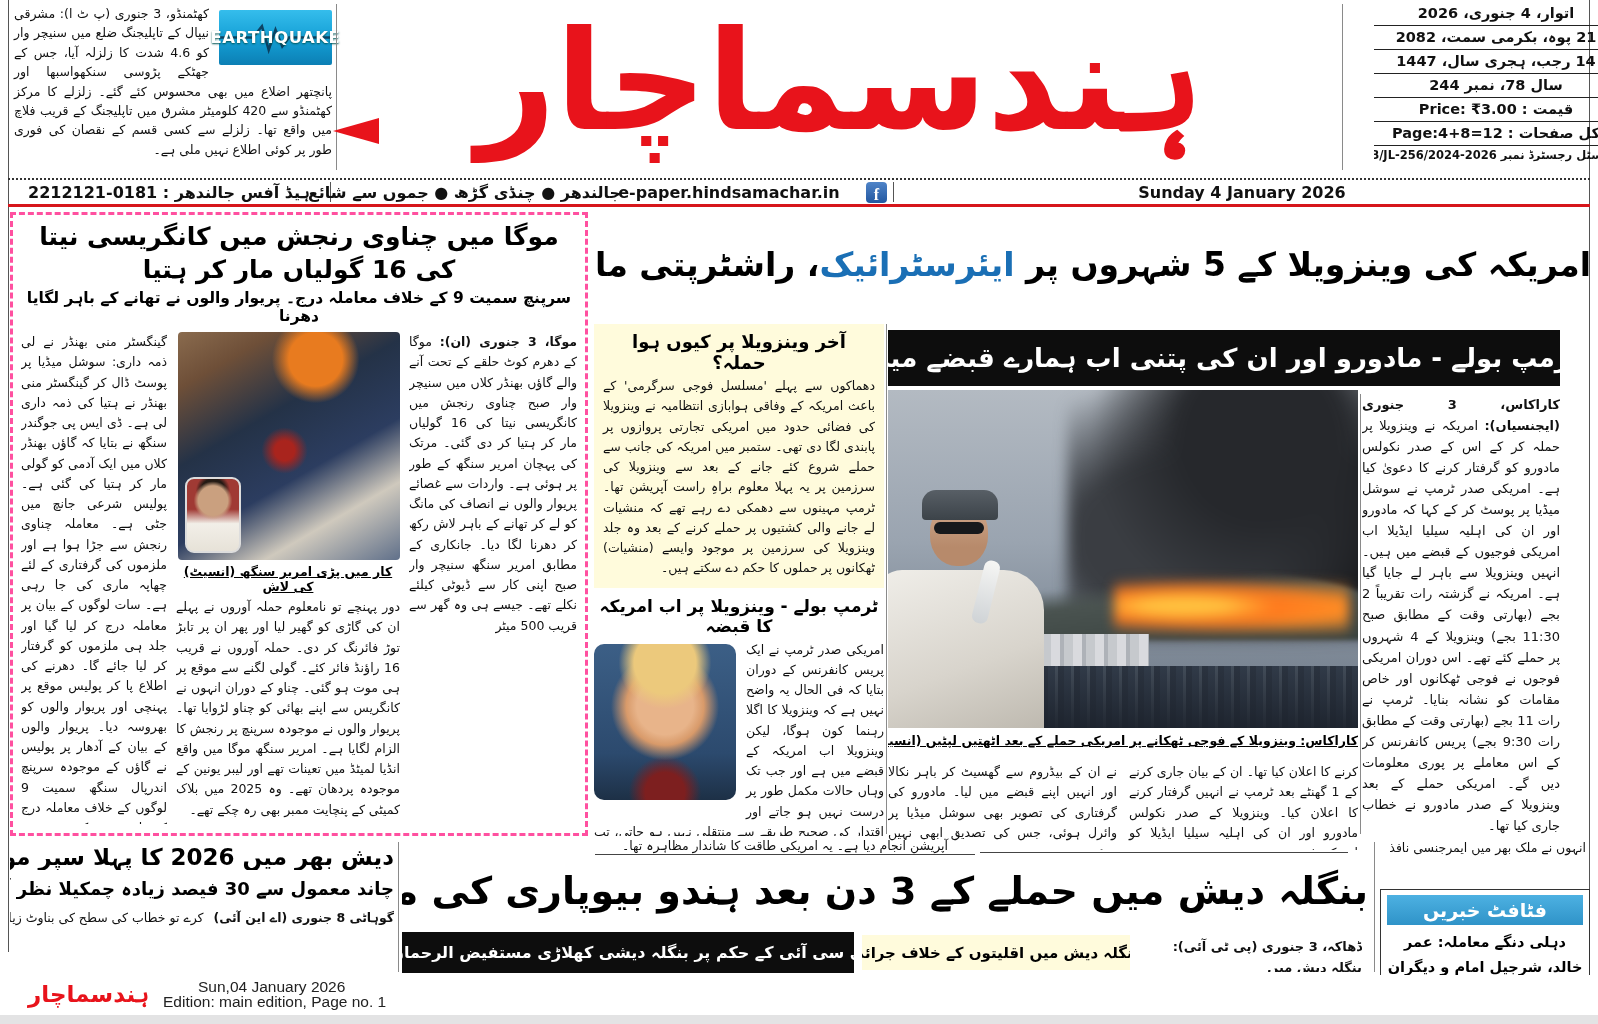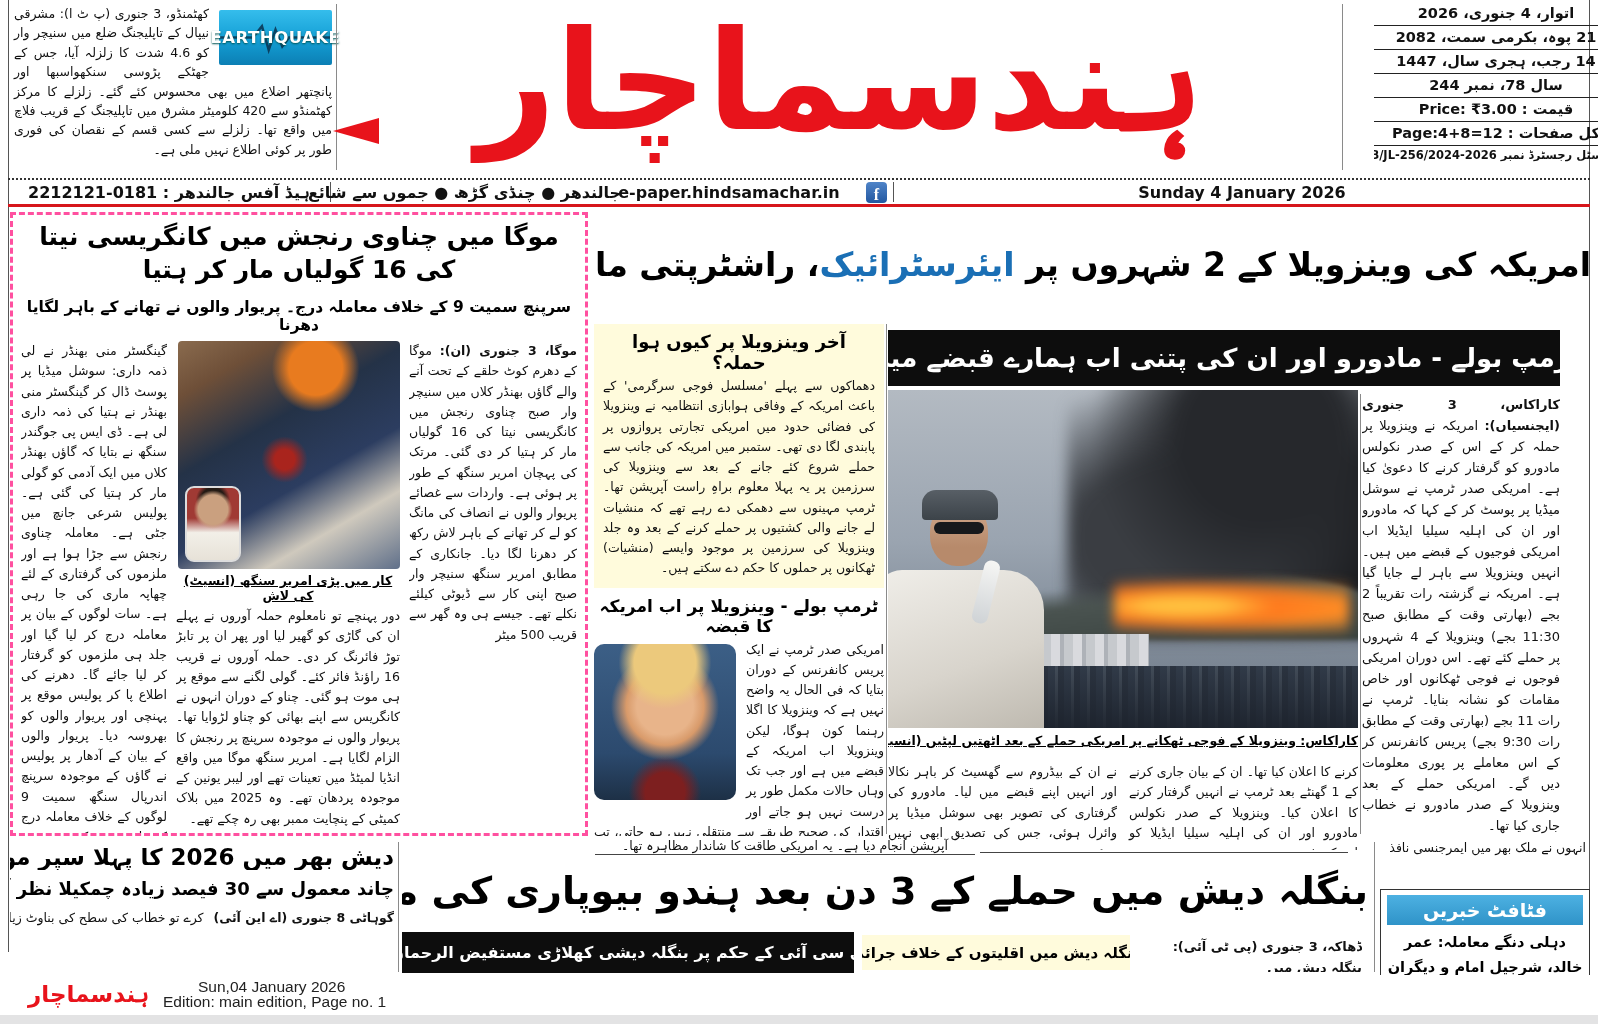--- a/index.html
+++ b/index.html
@@ -38,21 +38,21 @@
              display:flex; align-items:center; font-size:16px; font-weight:bold; color:#111; }
   .contact > div { padding:0 14px; border-left:1.5px solid #555; height:20px; display:flex; align-items:center; white-space:nowrap; }
   .contact > div:first-child { border-left:none; }
   .fb-ic { width:21px; height:21px; border-radius:4px; background:linear-gradient(180deg,#4f84c8,#2257a0);
            color:#fff; font-weight:bold; font-family:"Liberation Serif", serif; font-size:16px;
            display:flex; align-items:flex-end; justify-content:center; line-height:1; }
 
   
   .moga { left:10px; top:212px; width:578px; height:624px; border:3px dashed #ff50a0; padding:6px 8px; background:#fff; }
   .moga-h1 { font-size:25px; font-weight:bold; text-align:center; line-height:1.3; color:#000; }
-  .moga-h2 { font-size:15.5px; font-weight:bold; text-align:center; margin-top:12px; color:#000; }
+  .moga-h2 { font-size:15.5px; font-weight:bold; text-align:center; margin-top:3px; color:#000; }
   .moga-cols { display:flex; direction:rtl; gap:9px; margin-top:7px; height:492px; }
   .crime-photo { width:222px; height:228px; border-radius:4px; position:relative;
     background:
       radial-gradient(circle at 62% 12%, #e87b1f 0 11%, rgba(232,123,31,0) 18%),
       radial-gradient(circle at 48% 52%, #a9241d 0 6%, rgba(169,36,29,0) 14%),
       linear-gradient(150deg,#8a6b4e 0%,#6e4f38 16%,#243247 38%,#2c3d60 60%,#cfc9bd 78%,#60708a 100%); }
   .inset-portrait { position:absolute; left:7px; bottom:7px; width:56px; height:76px; border-radius:9px;
     border:2px solid #ddd;
     background:
       radial-gradient(circle at 50% 30%, #caa07f 0 26%, rgba(0,0,0,0) 34%),
@@ -174,21 +174,21 @@
           <div class="inset-portrait"></div>
         </div>
         <div class="moga-cap urdu">کار میں پڑی امریر سنگھ (انسیٹ) کی لاش</div>
         <div class="urdu body-txt jst">دور پہنچے تو نامعلوم حملہ آوروں نے پہلے ان کی گاڑی کو گھیر لیا اور پھر ان پر تابڑ توڑ فائرنگ کر دی۔ حملہ آوروں نے قریب 16 راؤنڈ فائر کئے۔ گولی لگنے سے موقع پر ہی موت ہو گئی۔ چناو کے دوران انہوں نے کانگریس سے اپنے بھائی کو چناو لڑوایا تھا۔ پریوار والوں نے موجودہ سرپنچ پر رنجش کا الزام لگایا ہے۔ امریر سنگھ موگا میں واقع انڈیا لمیٹڈ میں تعینات تھے اور لیبر یونین کے موجودہ پردھان تھے۔ وہ 2025 میں بلاک کمیٹی کے پنچایت ممبر بھی رہ چکے تھے۔</div>
       </div>
       <div class="urdu body-txt jst clip" style="flex:1;">گینگسٹر منی بھنڈر نے لی ذمہ داری: سوشل میڈیا پر پوسٹ ڈال کر گینگسٹر منی بھنڈر نے ہتیا کی ذمہ داری لی ہے۔ ڈی ایس پی جوگندر سنگھ نے بتایا کہ گاؤں بھنڈر کلاں میں ایک آدمی کو گولی مار کر ہتیا کی گئی ہے۔ پولیس شرعی جانچ میں جٹی ہے۔ معاملہ چناوی رنجش سے جڑا ہوا ہے اور ملزموں کی گرفتاری کے لئے چھاپہ ماری کی جا رہی ہے۔ سات لوگوں کے بیان پر معاملہ درج کر لیا گیا اور جلد ہی ملزموں کو گرفتار کر لیا جائے گا۔ دھرنے کی اطلاع پا کر پولیس موقع پر پہنچی اور پریوار والوں کو بھروسہ دیا۔ پریوار والوں کے بیان کے آدھار پر پولیس نے گاؤں کے موجودہ سرپنچ اندرپال سنگھ سمیت 9 لوگوں کے خلاف معاملہ درج کر جانچ شروع کر دی ہے۔</div>
     </div>
   </div>
 
   <div class="abs lead-h1 urdu">
-    <span>امریکہ کی وینزویلا کے 2 شہروں پر </span><span class="blue">ایئرسٹرائیک</span><span>، راشٹرپتی مادورو گرفتار</span>
+    <span>امریکہ کی وینزویلا کے 5 شہروں پر </span><span class="blue">ایئرسٹرائیک</span><span>، راشٹرپتی مادورو گرفتار</span>
   </div>
 
   <div class="abs clip" style="left:594px;top:324px;width:290px;height:512px;">
     <div class="why-box">
       <div class="why-title urdu">آخر وینزویلا پر کیوں ہوا حملہ؟</div>
       <div class="urdu body-txt jst">دھماکوں سے پہلے 'مسلسل فوجی سرگرمی' کے باعث امریکہ کے وفاقی ہوابازی انتظامیہ نے وینزویلا کی فضائی حدود میں امریکی تجارتی پروازوں پر پابندی لگا دی تھی۔ ستمبر میں امریکہ کی جانب سے حملے شروع کئے جانے کے بعد سے وینزویلا کی سرزمین پر یہ پہلا معلوم براہِ راست آپریشن تھا۔ ٹرمپ مہینوں سے دھمکی دے رہے تھے کہ منشیات لے جانے والی کشتیوں پر حملے کرنے کے بعد وہ جلد وینزویلا کی سرزمین پر موجود وایسے (منشیات) ٹھکانوں پر حملوں کا حکم دے سکتے ہیں۔</div>
     </div>
     <div class="sub-head urdu">ٹرمپ بولے - وینزویلا پر اب امریکہ کا قبضہ</div>
     <div class="urdu body-txt jst">
       <span class="trump-photo"></span>

